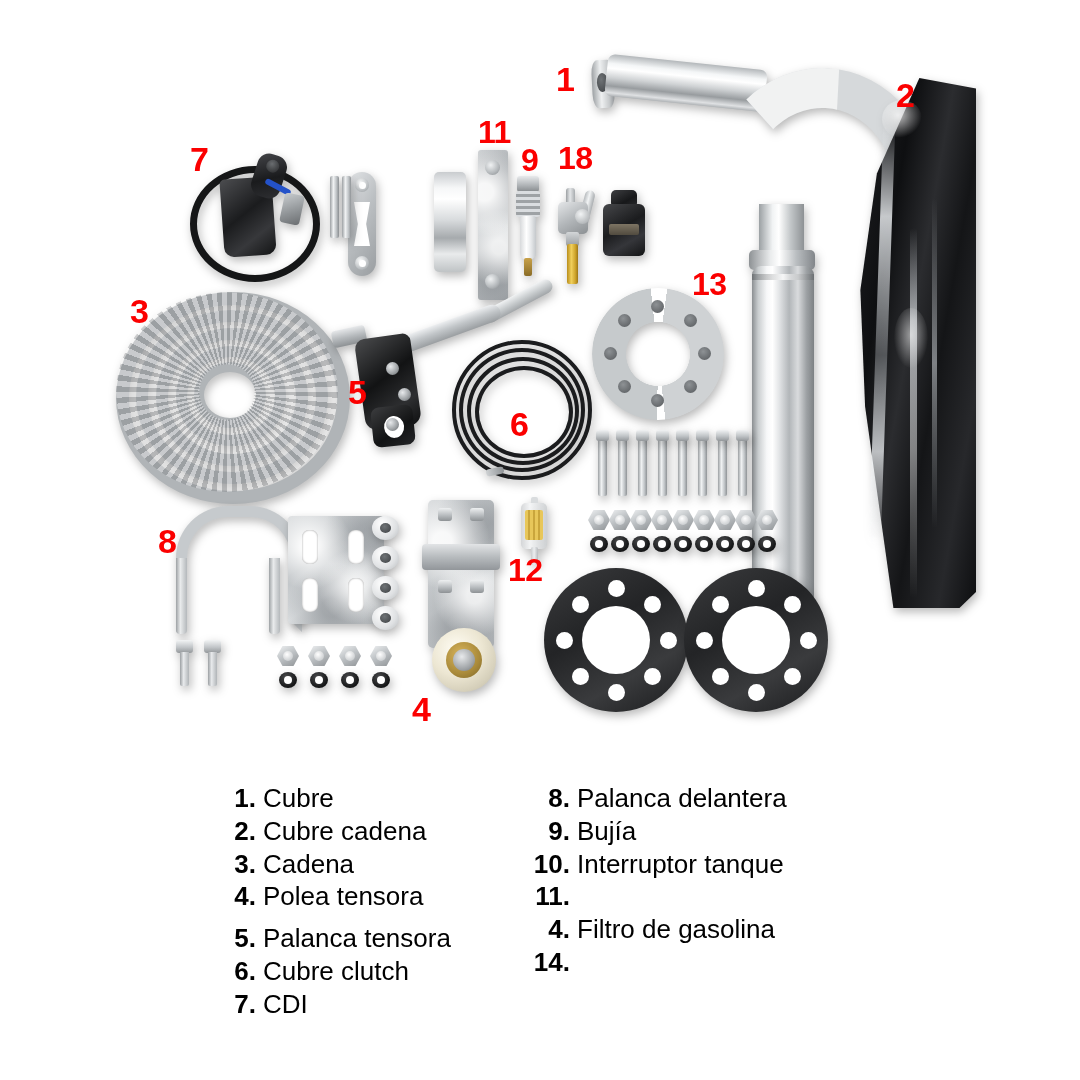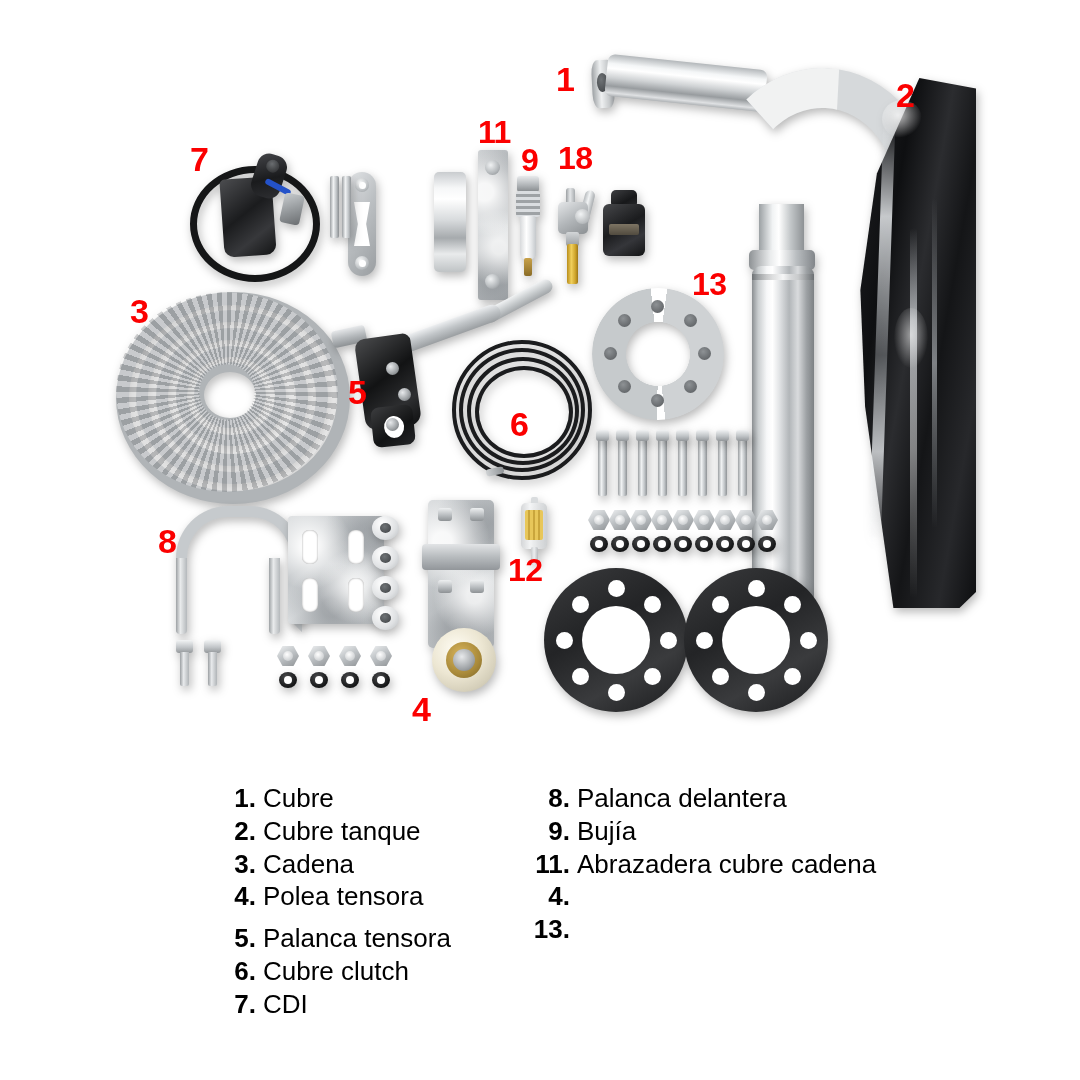--- a/index.html
+++ b/index.html
@@ -484,21 +484,21 @@
   <div class="callout" id="co-13" style="font-size: 32px; left: 692px; top: 268px;">13</div>
 
   <div id="legend">
     <div class="lg-col" id="lg-left">
         <div class="lg-row">
           <span class="lg-num">1.</span>
           <span class="lg-lbl">Cubre</span>
         </div>
         <div class="lg-row">
           <span class="lg-num">2.</span>
-          <span class="lg-lbl">Cubre tanque</span>
+          <span class="lg-lbl">Cubre cadena</span>
         </div>
         <div class="lg-row">
           <span class="lg-num">3.</span>
           <span class="lg-lbl">Cadena</span>
         </div>
         <div class="lg-row">
           <span class="lg-num">4.</span>
           <span class="lg-lbl">Polea tensora</span>
         </div>
         <div class="lg-gap"></div>
@@ -518,25 +518,29 @@
     <div class="lg-col" id="lg-right">
         <div class="lg-row">
           <span class="lg-num">8.</span>
           <span class="lg-lbl">Palanca delantera</span>
         </div>
         <div class="lg-row">
           <span class="lg-num">9.</span>
           <span class="lg-lbl">Bujía</span>
         </div>
         <div class="lg-row">
+          <span class="lg-num">10.</span>
+          <span class="lg-lbl">Interruptor tanque</span>
+        </div>
+        <div class="lg-row">
           <span class="lg-num">11.</span>
-          <span class="lg-lbl">Abrazadera cubre cadena</span>
         </div>
         <div class="lg-row">
           <span class="lg-num">4.</span>
-        </div>
-        <div class="lg-row">
-          <span class="lg-num">13.</span>
+          <span class="lg-lbl">Filtro de gasolina</span>
+        </div>
+        <div class="lg-row">
+          <span class="lg-num">14.</span>
         </div>
       </div>
   </div>
 
 </div>
 
 </body></html>

